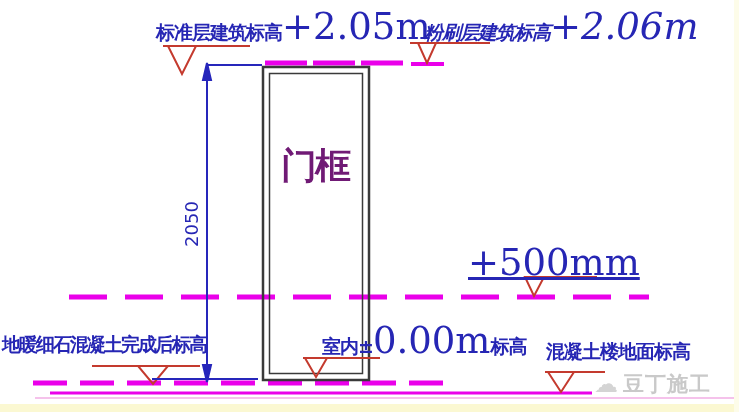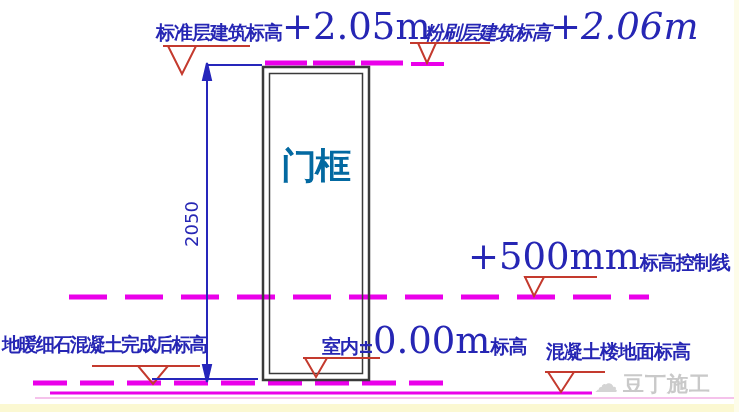--- a/index.html
+++ b/index.html
@@ -13,21 +13,21 @@
     color:#2626b4;white-space:nowrap;
   }
   .cn{font-size:19px;letter-spacing:-1px;font-weight:bold;}
   .cn-tight{font-size:19px;letter-spacing:-2px;font-weight:bold;}
   .num{
     font-family:"DejaVu Serif",serif;font-size:37px;font-weight:normal;
     letter-spacing:0;
   }
   .door-label{
     position:absolute;left:281px;top:146px;width:90px;
-    color:#0369a1;font-size:36px;letter-spacing:-2px;font-weight:bold;
+    color:#701a75;font-size:36px;letter-spacing:-2px;font-weight:bold;
     line-height:1.1;
   }
   .dim-text{
     position:absolute;left:160px;top:214px;width:64px;height:20px;
     color:#2626b4;font-size:18px;text-align:center;line-height:20px;
     transform:rotate(-90deg);letter-spacing:0;
   }
   .watermark{
     position:absolute;left:594px;top:370px;display:flex;align-items:center;
     color:#c9c9c9;font-size:21px;letter-spacing:1px;font-weight:bold;
@@ -105,23 +105,22 @@
   <div class="lbl" style="left:144px;top:8px;margin-left:12px;">
     <span class="cn">标准层建筑标高</span>
       <span class="num">+2.05m</span>
   </div>
 
   <div class="lbl" style="left:424px;top:8px;font-style:italic;">
     <span class="cn">粉刷层建筑标高</span>
       <span class="num">+2.06m</span>
   </div>
 
-  <div class="lbl" style="left:468px;top:238px;">
+  <div class="lbl" style="left:468px;top:244px;text-decoration:underline;">
     <span class="num">+500mm</span>
-      <span class="cn">标高控制线</span>
   </div>
 
   <div class="lbl" style="left:2px;top:335px;text-align:center;">
     <span class="cn-tight">地暖细石混凝土完成后标高</span>
   </div>
 
   <div class="lbl" style="left:302px;top:322px;margin-left:20px;">
     <span class="cn">室内±</span>
       <span class="num">0.00m</span>
       <span class="cn">标高</span>

